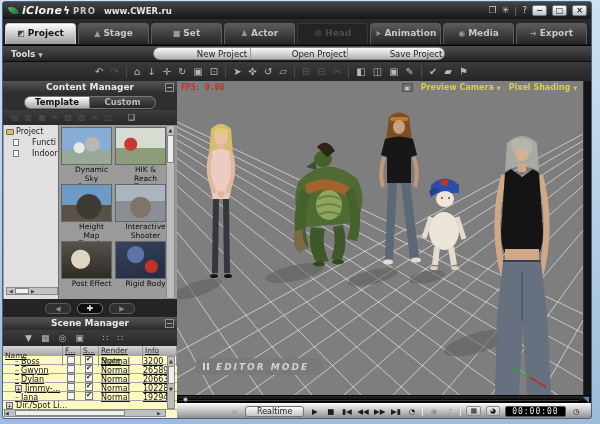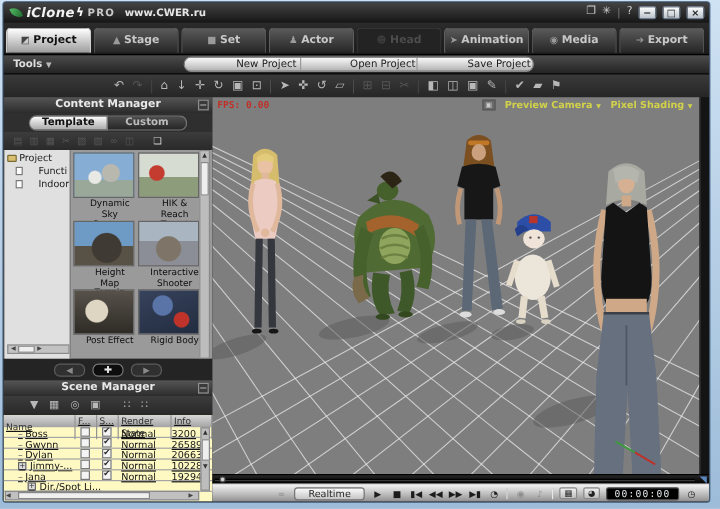--- a/index.html
+++ b/index.html
@@ -403,21 +403,21 @@
         <div class="c-name">
             <span class="dash">–</span>
             <span>Jana</span>
           </div>
         <div><span class="cb"></span></div>
         <div><span class="cb"><i>✔</i></span></div>
         <div class="c-rs">Normal</div>
         <div>19294</div>
       </div>
       <div class="trw" style="grid-template-columns:174px;">
-        <div class="c-name" style="padding-left:20px">
+        <div class="c-name" style="padding-left:3px">
             <span class="exp">+</span>
             <span>Dir./Spot Li...</span>
           </div>
       </div>
       <div id="sm-hscroll">
         <span class="sarr">◀</span>
         <span class="sthumb"></span>
         <span class="sarr" style="margin-left:auto">▶</span>
       </div>
     </div>
@@ -545,20 +545,27 @@
         <line x1="352" y1="296" x2="369" y2="306" stroke="#c03028"></line>
         <line x1="352" y1="296" x2="336" y2="287" stroke="#3f9a3f"></line>
       </g>
     </svg>
     <div id="fps" style="color:#c03028">FPS: 0.00</div>
     <div id="vp-right" style="color:#d2d24a">
       <span id="cam-toggle">▣</span>
       <span><span>Preview Camera</span><span class="vcaret">▼</span></span>
       <span><span>Pixel Shading</span><span class="vcaret">▼</span></span>
     </div>
+    <div id="editor-mode">
+      <span class="bars">
+          <b></b>
+          <b></b>
+        </span>
+      <span>EDITOR MODE</span>
+    </div>
   </div>
   <div class="abs" id="rightstrip"></div>
 
   <div class="abs" id="timeline">
     <div id="tl-groove"></div>
     <div id="playhead"></div>
     <div id="tl-end"></div>
   </div>
 
   <div class="abs" id="playbar">

